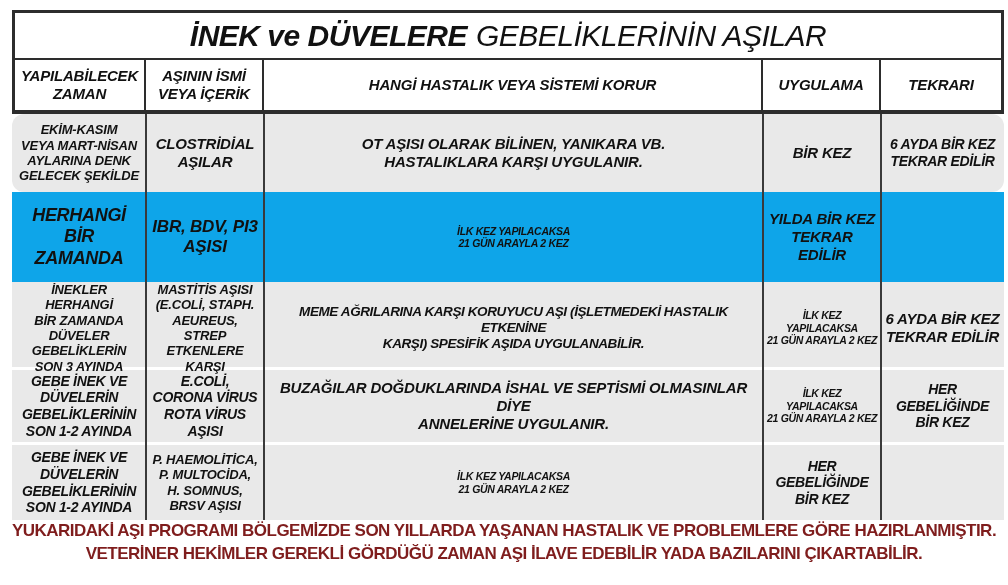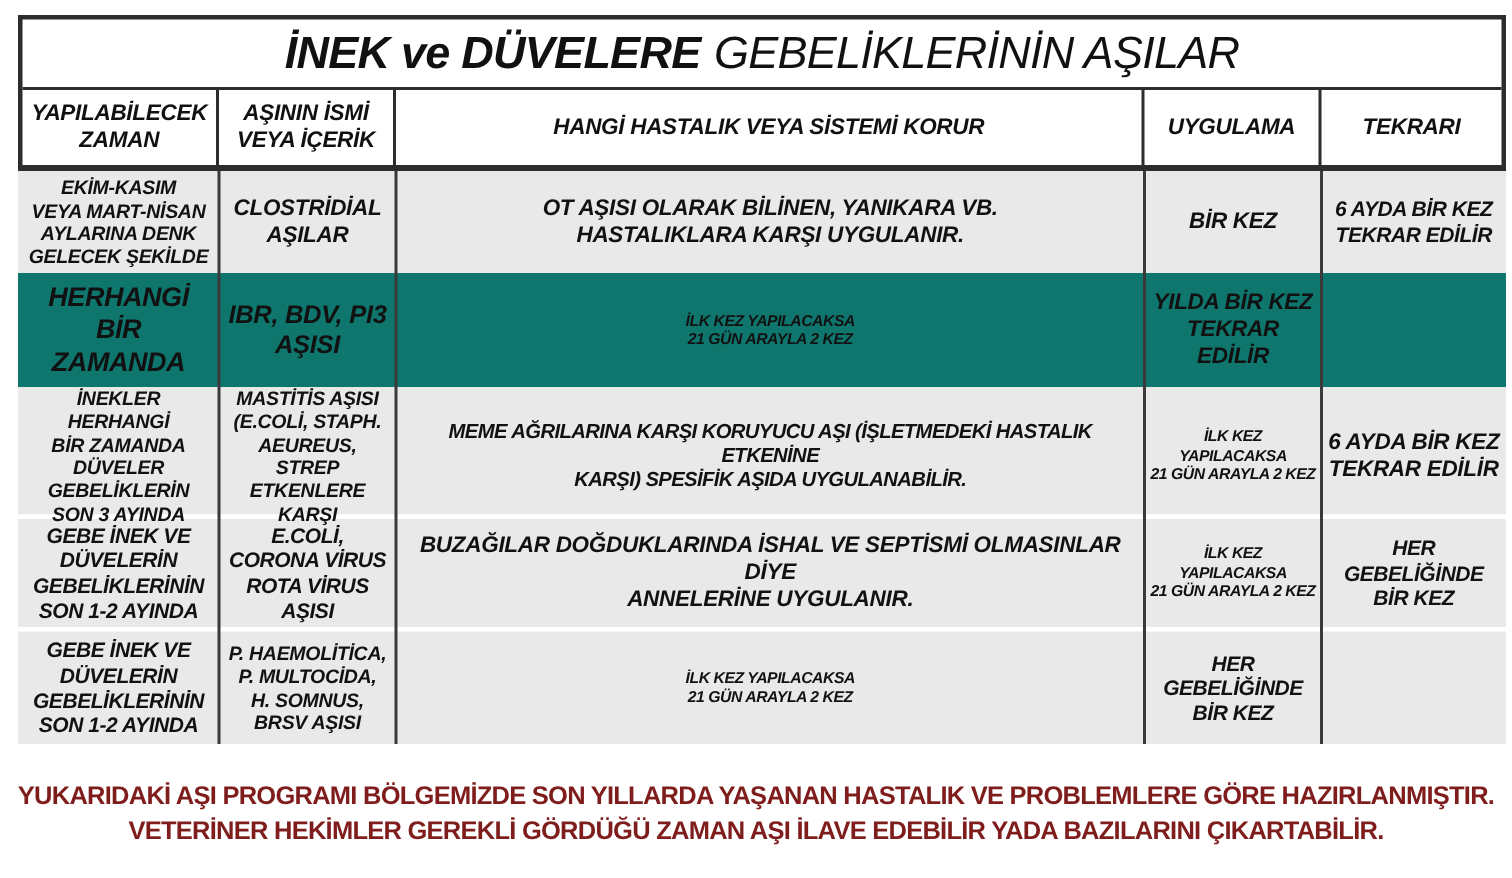--- a/index.html
+++ b/index.html
@@ -29,22 +29,22 @@
     font-weight:bold; font-size:15px; line-height:1.18; white-space:pre-line;
     border-right:2px solid #2d2d2d; padding:0 2px; letter-spacing:-0.2px;
   }
   .hc:last-child { border-right:none; }
 
   
   .body { position:relative; width:992px; }
   .row { display:grid; grid-template-columns:134px 118px 499px 118px 123px; }
   .shaded { background:#e9e9e9; }
   .gap { height:3px; background:#ffffff; }
-  .r1 { height:68px; }
-  .r2 { height:76px; background:#0f766e; }
+  .r1 { height:78px;border-radius:12px; }
+  .r2 { height:90px; background:#0ea5e9; }
   .r3 { height:85px; }
   .r4 { height:72px; }
   .r5 { height:75px; }
   .bc {
     display:flex; align-items:center; justify-content:center; text-align:center;
     font-weight:bold; line-height:1.18; white-space:pre-line; padding:0 4px;
   }
   
   .vline { position:absolute; top:0; bottom:0; width:2px; background:#3a3a3a; z-index:2; }
   .v1 { left:133px; } .v2 { left:251px; } .v3 { left:750px; } .v4 { left:868px; }

